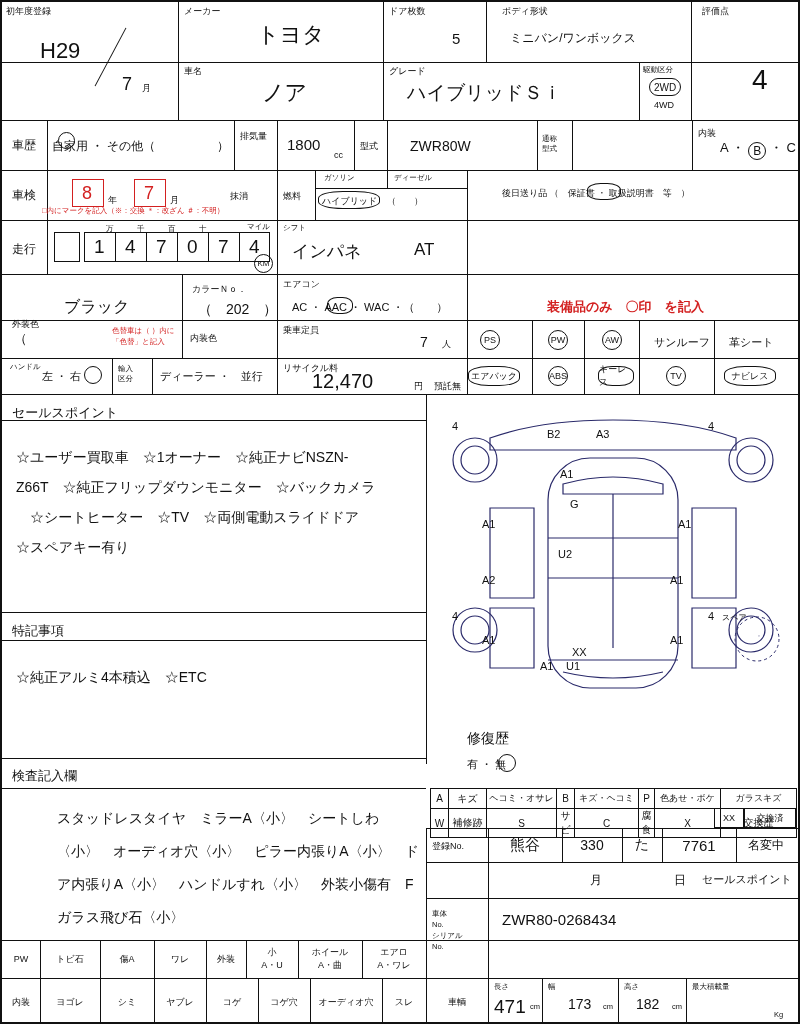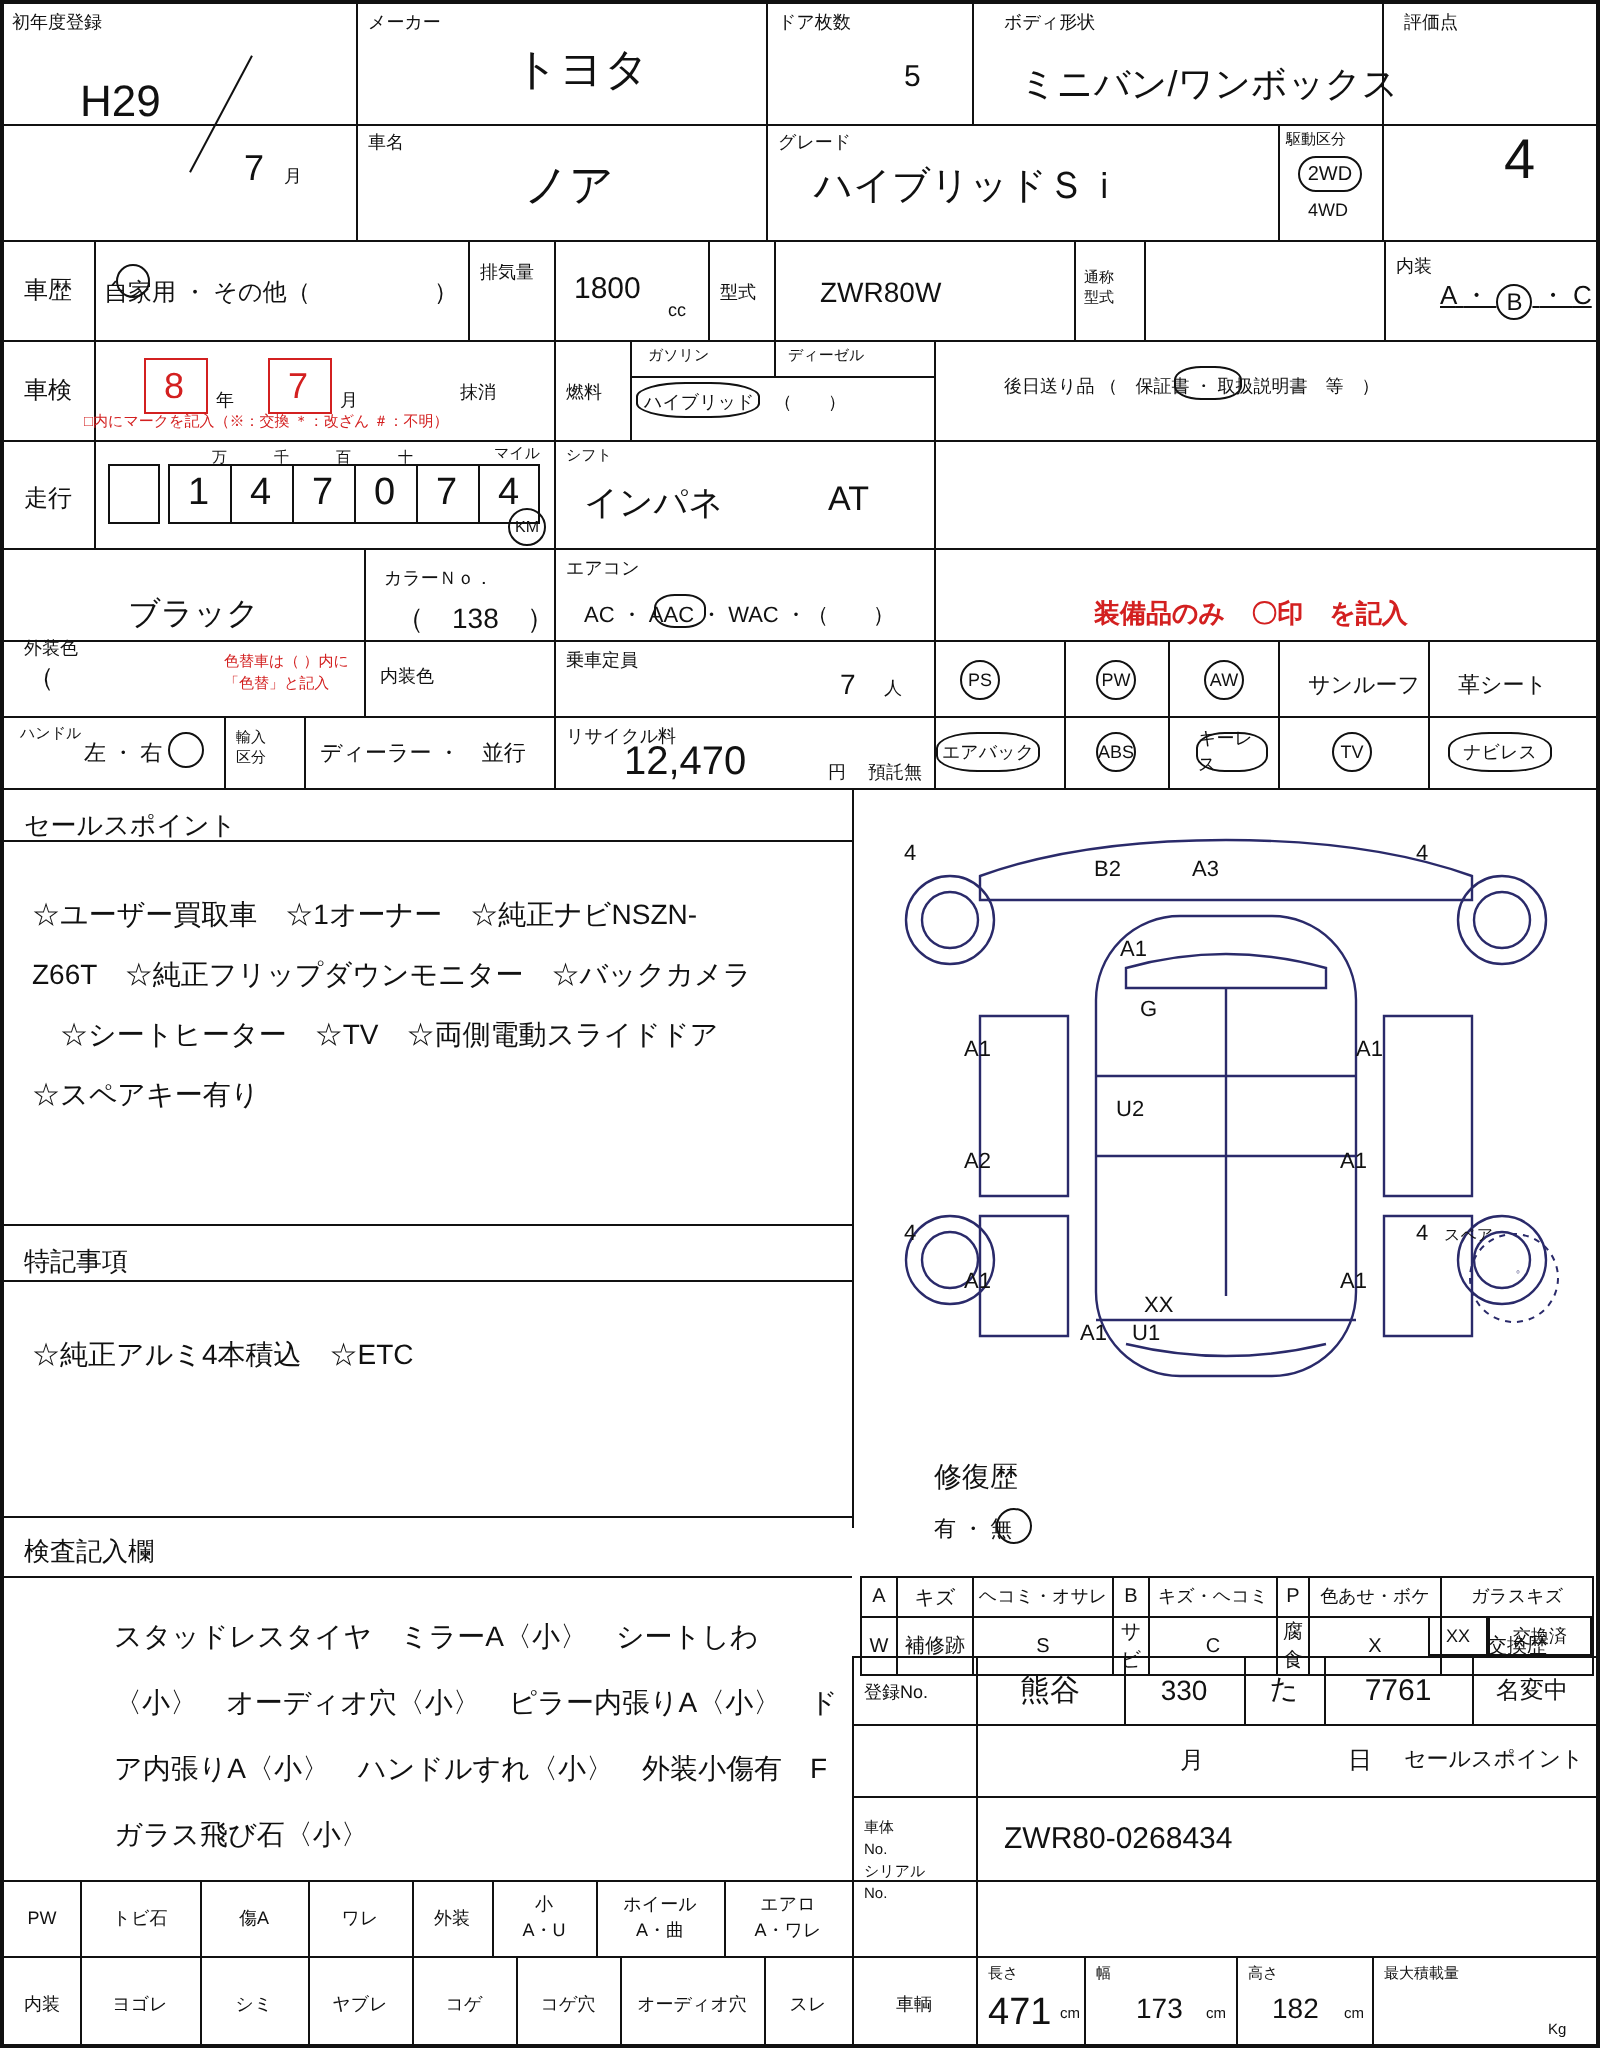--- a/index.html
+++ b/index.html
@@ -77,21 +77,21 @@
   <div class="r" style="left:120px; top:72px; font-size:18px;">7</div>
   <div class="r xs" style="left:140px; top:80px;">月</div>
 
   <div class="r tag" style="left:182px; top:3px;">メーカー</div>
   <div class="r" style="left:255px; top:18px; font-size:22px;">トヨタ</div>
 
   <div class="r tag" style="left:387px; top:3px;">ドア枚数</div>
   <div class="r" style="left:450px; top:28px; font-size:15px;">5</div>
 
   <div class="r tag" style="left:500px; top:3px;">ボディ形状</div>
-  <div class="r" style="left:508px; top:28px; font-size:18px;">ミニバン/ワンボックス</div>
+  <div class="r" style="left:508px; top:28px; font-size:12px;">ミニバン/ワンボックス</div>
 
   <div class="r tag" style="left:700px; top:3px;">評価点</div>
   <div class="r" style="left:750px; top:62px; font-size:28px;">4</div>
 
   <div class="r tag" style="left:182px; top:63px;">車名</div>
   <div class="r" style="left:260px; top:76px; font-size:22px;">ノア</div>
 
   <div class="r tag" style="left:387px; top:63px;">グレード</div>
   <div class="r" style="left:405px; top:78px; font-size:19px;">ハイブリッドＳｉ</div>
 
@@ -120,21 +120,21 @@
   <div class="r xs" style="left:238px; top:129px; line-height:11px; width:34px;">排気量</div>
   <div class="r" style="left:285px; top:134px; font-size:15px;">1800</div>
   <div class="r xs" style="left:332px; top:148px;">cc</div>
 
   <div class="r xs" style="left:358px; top:138px;">型式</div>
   <div class="r" style="left:408px; top:136px; font-size:14px;">ZWR80W</div>
 
   <div class="r xxs" style="left:540px; top:132px; line-height:10px;">通称<br>型式</div>
 
   <div class="r xs" style="left:696px; top:125px;">内装</div>
-  <div class="r" style="left:718px; top:137px; font-size:13px;text-decoration:underline;">
+  <div class="r" style="left:718px; top:137px; font-size:13px;">
     <span>A</span>
     <span> ・ </span>
     <span class="circle" style="width:18px;height:18px;font-size:12px;vertical-align:-3px;">B</span>
     <span> ・ </span>
     <span>C</span>
   </div>
 
   <div class="vline" style="left:45px; top:168px; height:50px;"></div>
   <div class="vline" style="left:275px; top:168px; height:50px;"></div>
   <div class="vline" style="left:313px; top:168px; height:50px;"></div>
@@ -198,21 +198,21 @@
   <div class="r" style="left:290px; top:238px; font-size:17px;">インパネ</div>
   <div class="r" style="left:412px; top:238px; font-size:17px;">AT</div>
 
   <div class="vline" style="left:180px; top:272px; height:46px;"></div>
   <div class="vline" style="left:275px; top:272px; height:46px;"></div>
   <div class="vline" style="left:465px; top:272px; height:46px;"></div>
 
   <div class="r xs" style="left:10px; top:276px;margin-top:40px;">外装色</div>
   <div class="r" style="left:62px; top:295px; font-size:16px;">ブラック</div>
   <div class="r xs" style="left:190px; top:281px;">カラーＮｏ．</div>
-  <div class="r" style="left:196px; top:299px; font-size:14px;">（　<span>138</span>　）</div>
+  <div class="r" style="left:196px; top:299px; font-size:14px;">（　<span>202</span>　）</div>
 
   <div class="r xs" style="left:281px; top:276px;">エアコン</div>
   <div class="r sm" style="left:290px; top:298px;">AC ・ AAC ・ WAC ・（　　）</div>
   <div class="r" style="left:325px; top:295px;">
     <span class="circle" style="width:26px;height:17px;border-radius:40%;"></span>
   </div>
 
   <div class="r red bold" style="left:545px; top:296px; font-size:13px;">装備品のみ　〇印　を記入</div>
 
   <div class="vline" style="left:180px; top:318px; height:38px;"></div>

